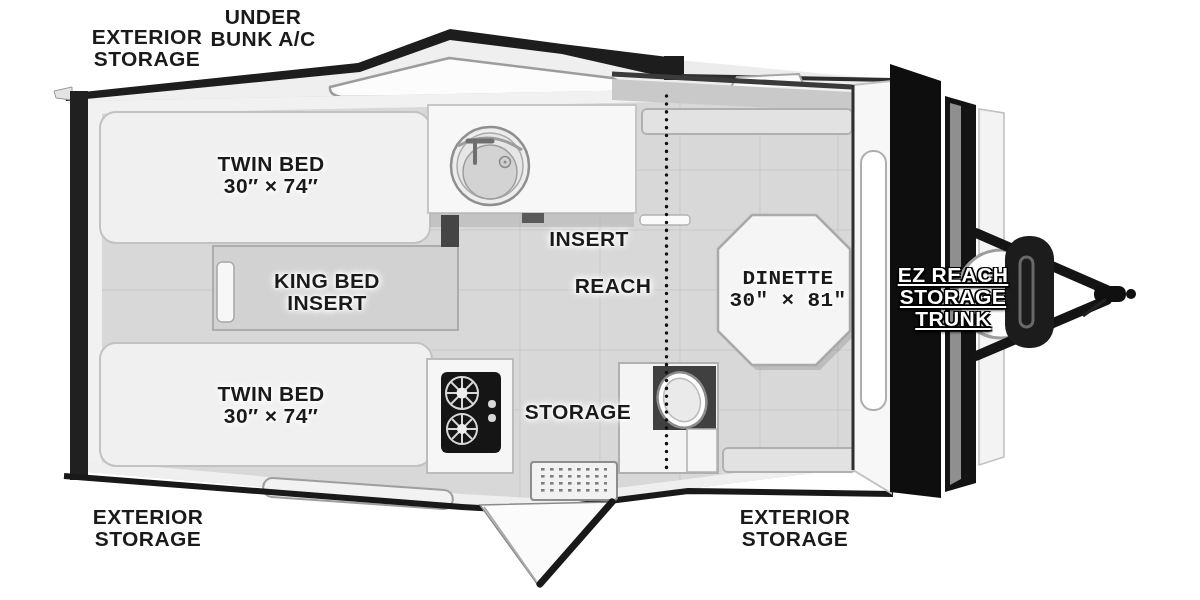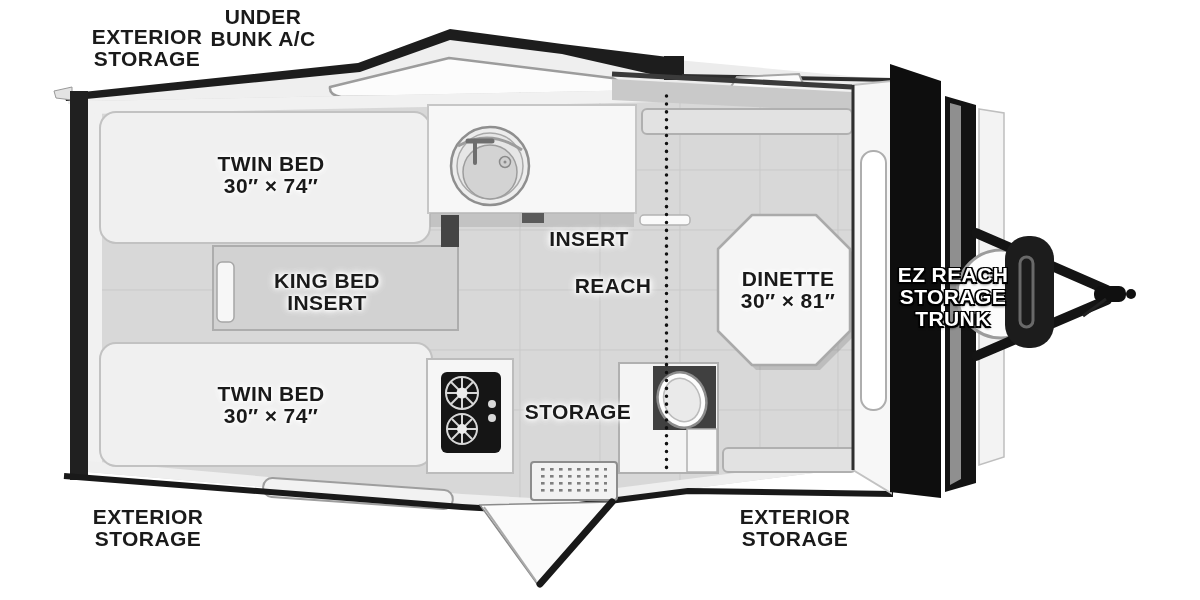--- a/index.html
+++ b/index.html
@@ -11,20 +11,21 @@
   .lbl {
     position:absolute; transform:translate(-50%,-50%);
     font-weight:bold; font-size:21px; line-height:22px; letter-spacing:.4px;
     color:#1a1a1a; text-align:center; white-space:pre-line;
     text-shadow:0 0 3px #fff,0 0 5px #fff,0 0 8px #fff,0 0 10px #fff;
   }
   .lbl--outlined {
     color:#ffffff;
     text-shadow:-1.5px -1.5px 0 #000,1.5px -1.5px 0 #000,-1.5px 1.5px 0 #000,
                  1.5px 1.5px 0 #000,0 2px 3px #000;
+    text-decoration:underline;
   }
 </style>
 </head>
 <body>
 
 <div class="stage">
 
   <svg width="1200" height="600" viewBox="0 0 1200 600">
     <defs>
       <clipPath id="floorclip">
@@ -176,21 +177,21 @@
   <div class="lbl" style="left:263px; top:28px;">UNDER
 BUNK A/C</div>
   <div class="lbl" style="left:271px; top:175px;">TWIN BED
 30″ × 74″</div>
   <div class="lbl" style="left:327px; top:292px;">KING BED
 INSERT</div>
   <div class="lbl" style="left:271px; top:405px;">TWIN BED
 30″ × 74″</div>
   <div class="lbl" style="left:589px; top:239px;">INSERT</div>
   <div class="lbl" style="left:613px; top:286px;">REACH</div>
-  <div class="lbl" style="left:788px; top:290px;">DINETTE
+  <div class="lbl" style="left:788px; top:290px;font-family:Liberation Mono, monospace;">DINETTE
 30″ × 81″</div>
   <div class="lbl" style="left:578px; top:412px;">STORAGE</div>
   <div class="lbl lbl--outlined" style="left:953px; top:297px;">EZ REACH
 STORAGE
 TRUNK</div>
   <div class="lbl" style="left:148px; top:528px;">EXTERIOR
 STORAGE</div>
   <div class="lbl" style="left:795px; top:528px;">EXTERIOR
 STORAGE</div>
 </div>

